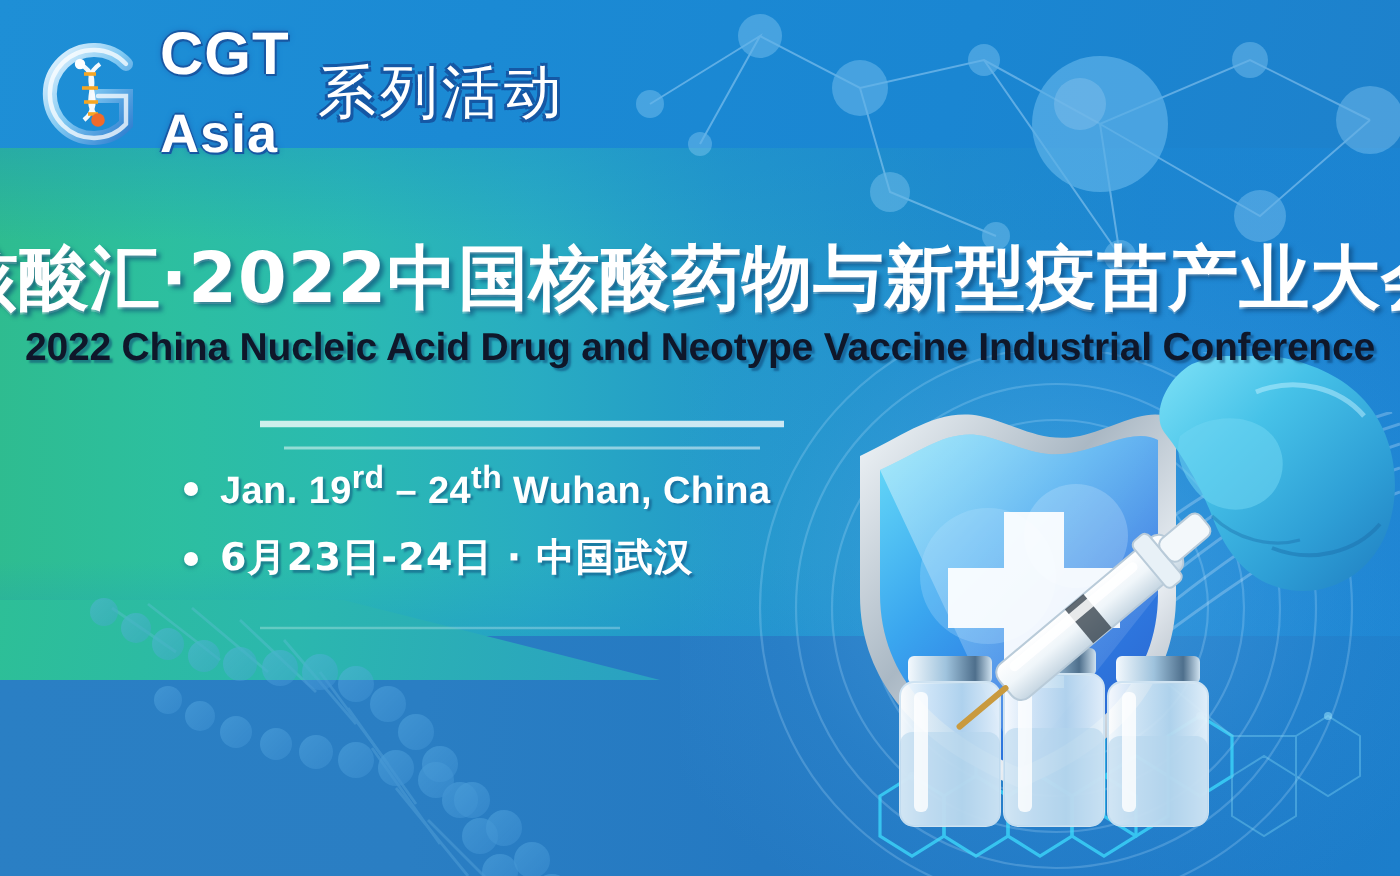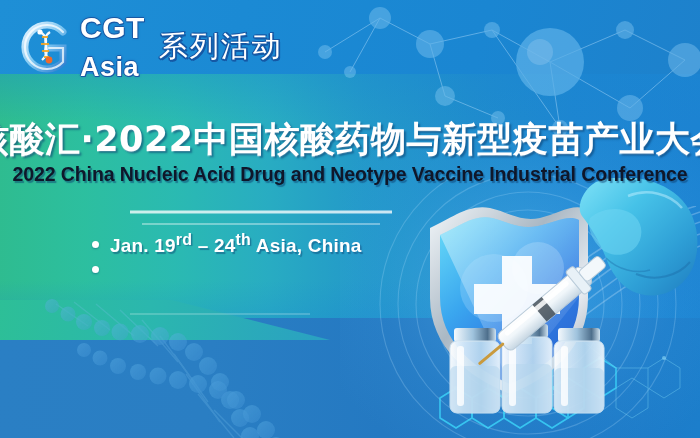--- a/index.html
+++ b/index.html
@@ -360,20 +360,21 @@
     </div>
     <span class="logo-cn">系列活动</span>
   </div>
 
   <div class="title-cn">核酸汇·2022中国核酸药物与新型疫苗产业大会</div>
   <div class="title-en">2022 China Nucleic Acid Drug and Neotype Vaccine Industrial Conference</div>
 
   <div class="bullets">
     <div class="b-row">
       <span class="b-dot"></span>
-      <span class="b-en"><span>Jan.</span>&nbsp;<span>19</span><sup>rd</sup><span> – </span><span>24</span><sup>th</sup><span> Asia, China</span></span>
+      <span class="b-en"><span>Jan.</span>&nbsp;<span>19</span><sup>rd</sup><span> – </span><span>24</span><sup>th</sup><span> Wuhan, China</span></span>
     </div>
     <div class="b-row">
       <span class="b-dot"></span>
+      <span class="b-cn"><span>6月23日-24日</span><span class="b-sep">·</span><span>中国武汉</span></span>
     </div>
   </div>
 
 </div>
 
 </body></html>

